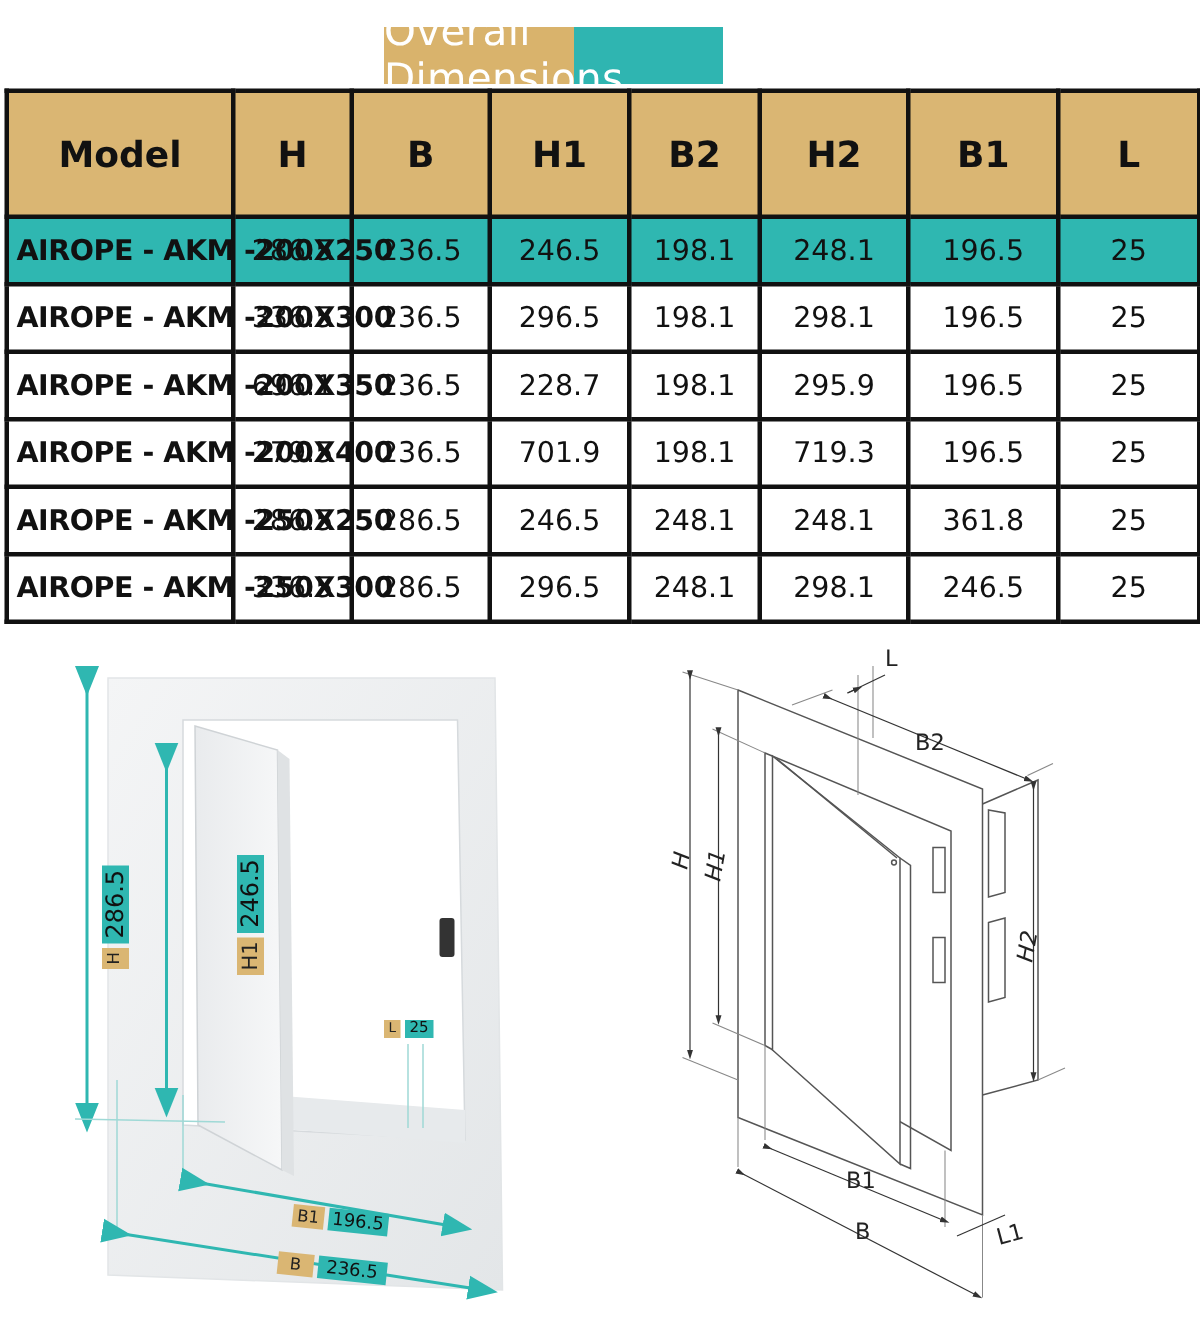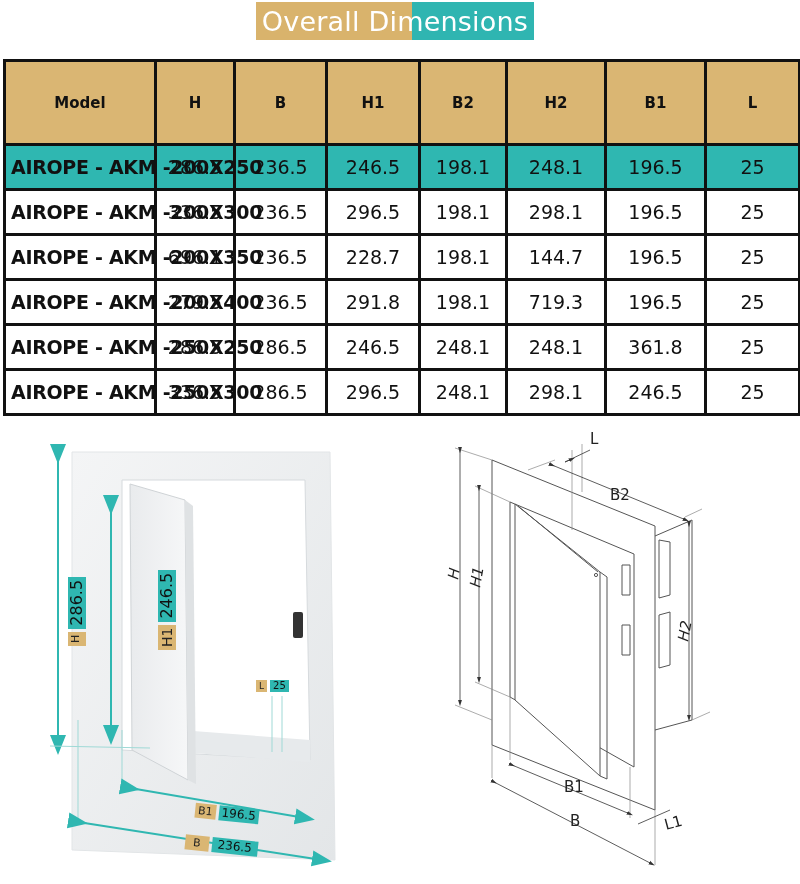--- a/index.html
+++ b/index.html
@@ -1,37 +1,37 @@
 <!DOCTYPE html>
 <html><head>
 <meta charset="utf-8">
 <style>
   * { box-sizing: border-box; margin: 0; padding: 0; }
   html, body { width: 800px; height: 884px; background: #ffffff; overflow: hidden; }
   body { font-family: "Liberation Sans", "DejaVu Sans", sans-serif; color: #111; position: relative; }
 
   .title-banner {
-    position: absolute; left: 256px; top: 2px; width: 278px; height: 38px;
+    position: absolute; left: 256px; top: 18px; width: 226px; height: 38px;
     background: linear-gradient(90deg, #d9b36c 0%, #d9b36c 56%, #2fb5b1 56%, #2fb5b1 100%);
     display: flex; align-items: center; justify-content: center;
   }
   .title-banner span {
     color: #ffffff; font-size: 27px; letter-spacing: 0.2px;
     font-family: "DejaVu Sans", sans-serif; font-weight: normal;
   }
 
   table.dims {
     position: absolute; left: 3px; top: 59px; width: 795px;
     border-collapse: collapse; table-layout: fixed;
   }
   table.dims td, table.dims th {
     border: 3px solid #111; text-align: center; vertical-align: middle;
   }
   table.dims th {
-    background: #dab673; height: 84px; font-size: 15px; font-weight: bold;
+    background: #dab673; height: 84px; font-size: 24px; font-weight: bold;
     font-family: "DejaVu Sans", sans-serif;
     margin-left: 17px;
   }
   table.dims tr.row td { height: 45px; font-size: 19px; font-family: "DejaVu Sans", sans-serif; background: #fff; }
   table.dims tr.row.hl td { background: #2fb7b1; }
   table.dims td.model { font-size: 11.5px; font-weight: bold; text-align: left; padding-left: 5px; letter-spacing: -0.3px; white-space: nowrap; }
 
   .photo { position: absolute; left: 50px; top: 440px; width: 300px; height: 440px; }
   .drawing { position: absolute; left: 430px; top: 420px; width: 300px; height: 460px; }
 
@@ -90,29 +90,29 @@
       <td>298.1</td>
       <td>196.5</td>
       <td>25</td>
     </tr>
     <tr class="row">
       <td class="model">AIROPE - AKM -200X350</td>
       <td>696.1</td>
       <td>236.5</td>
       <td>228.7</td>
       <td>198.1</td>
-      <td>144.7</td>
+      <td>295.9</td>
       <td>196.5</td>
       <td>25</td>
     </tr>
     <tr class="row">
       <td class="model">AIROPE - AKM -200X400</td>
       <td>279.5</td>
       <td>236.5</td>
-      <td>291.8</td>
+      <td>701.9</td>
       <td>198.1</td>
       <td>719.3</td>
       <td>196.5</td>
       <td>25</td>
     </tr>
     <tr class="row">
       <td class="model">AIROPE - AKM -250X250</td>
       <td>286.5</td>
       <td>286.5</td>
       <td>246.5</td>

